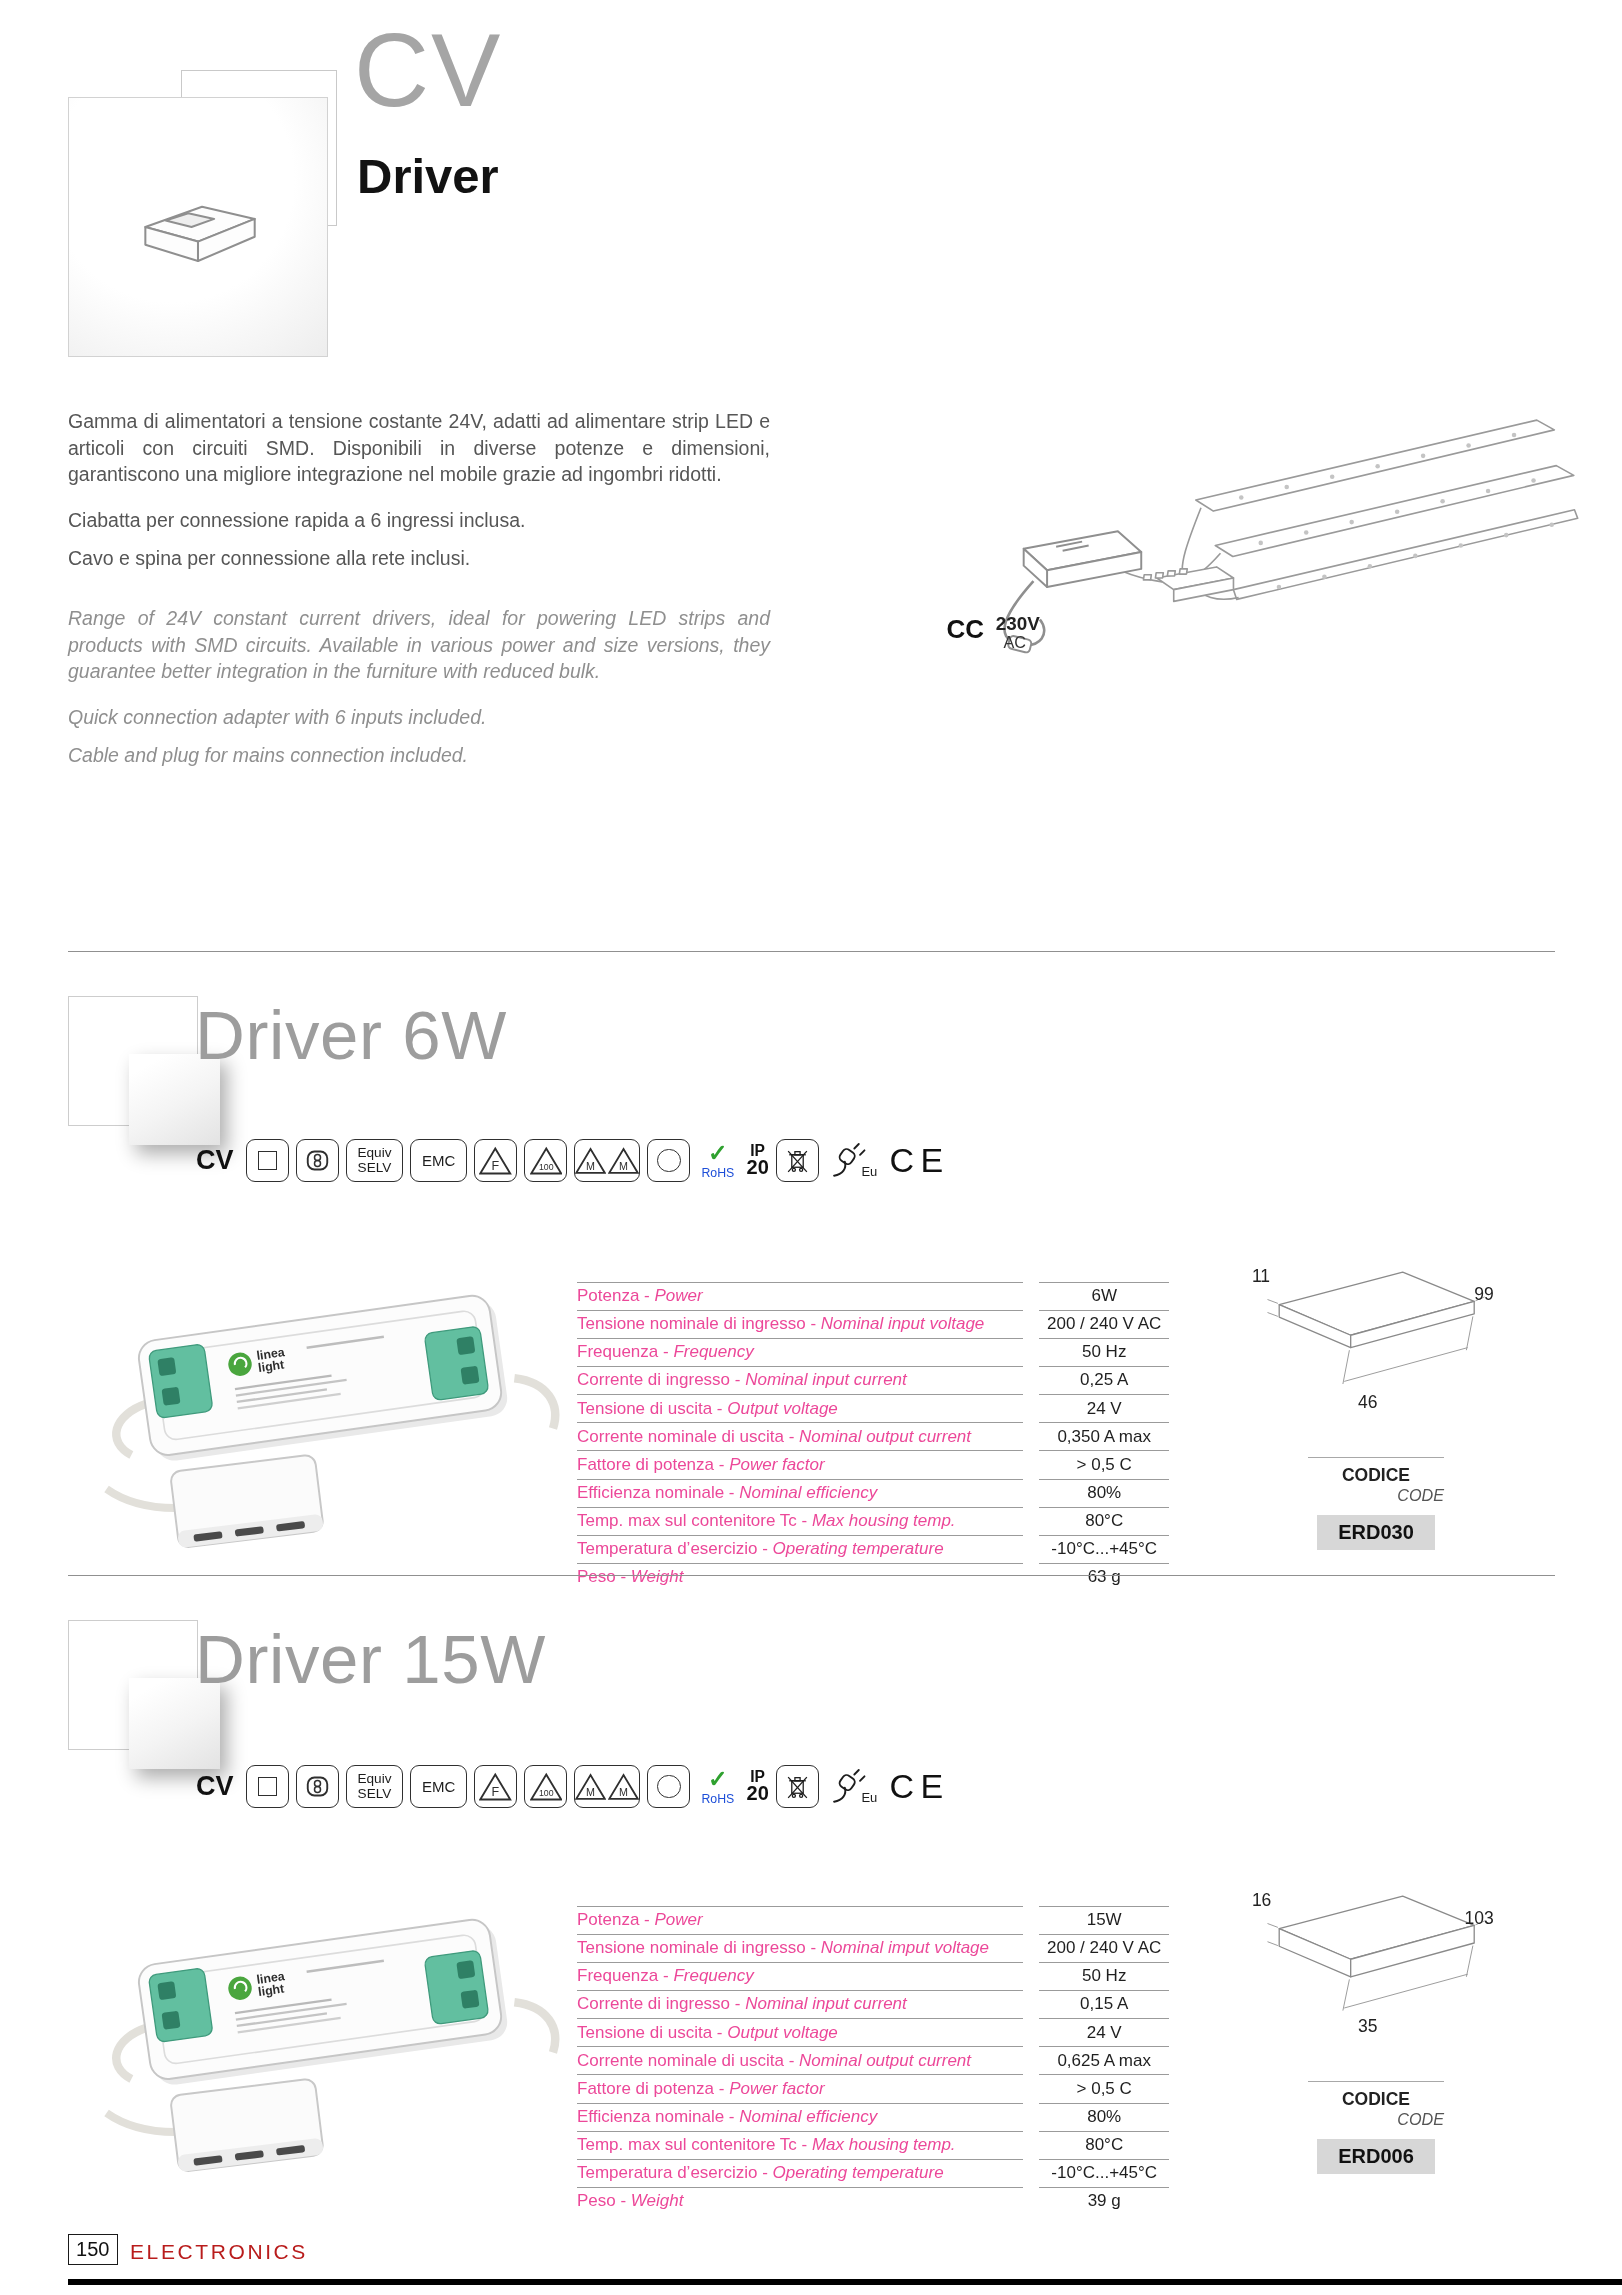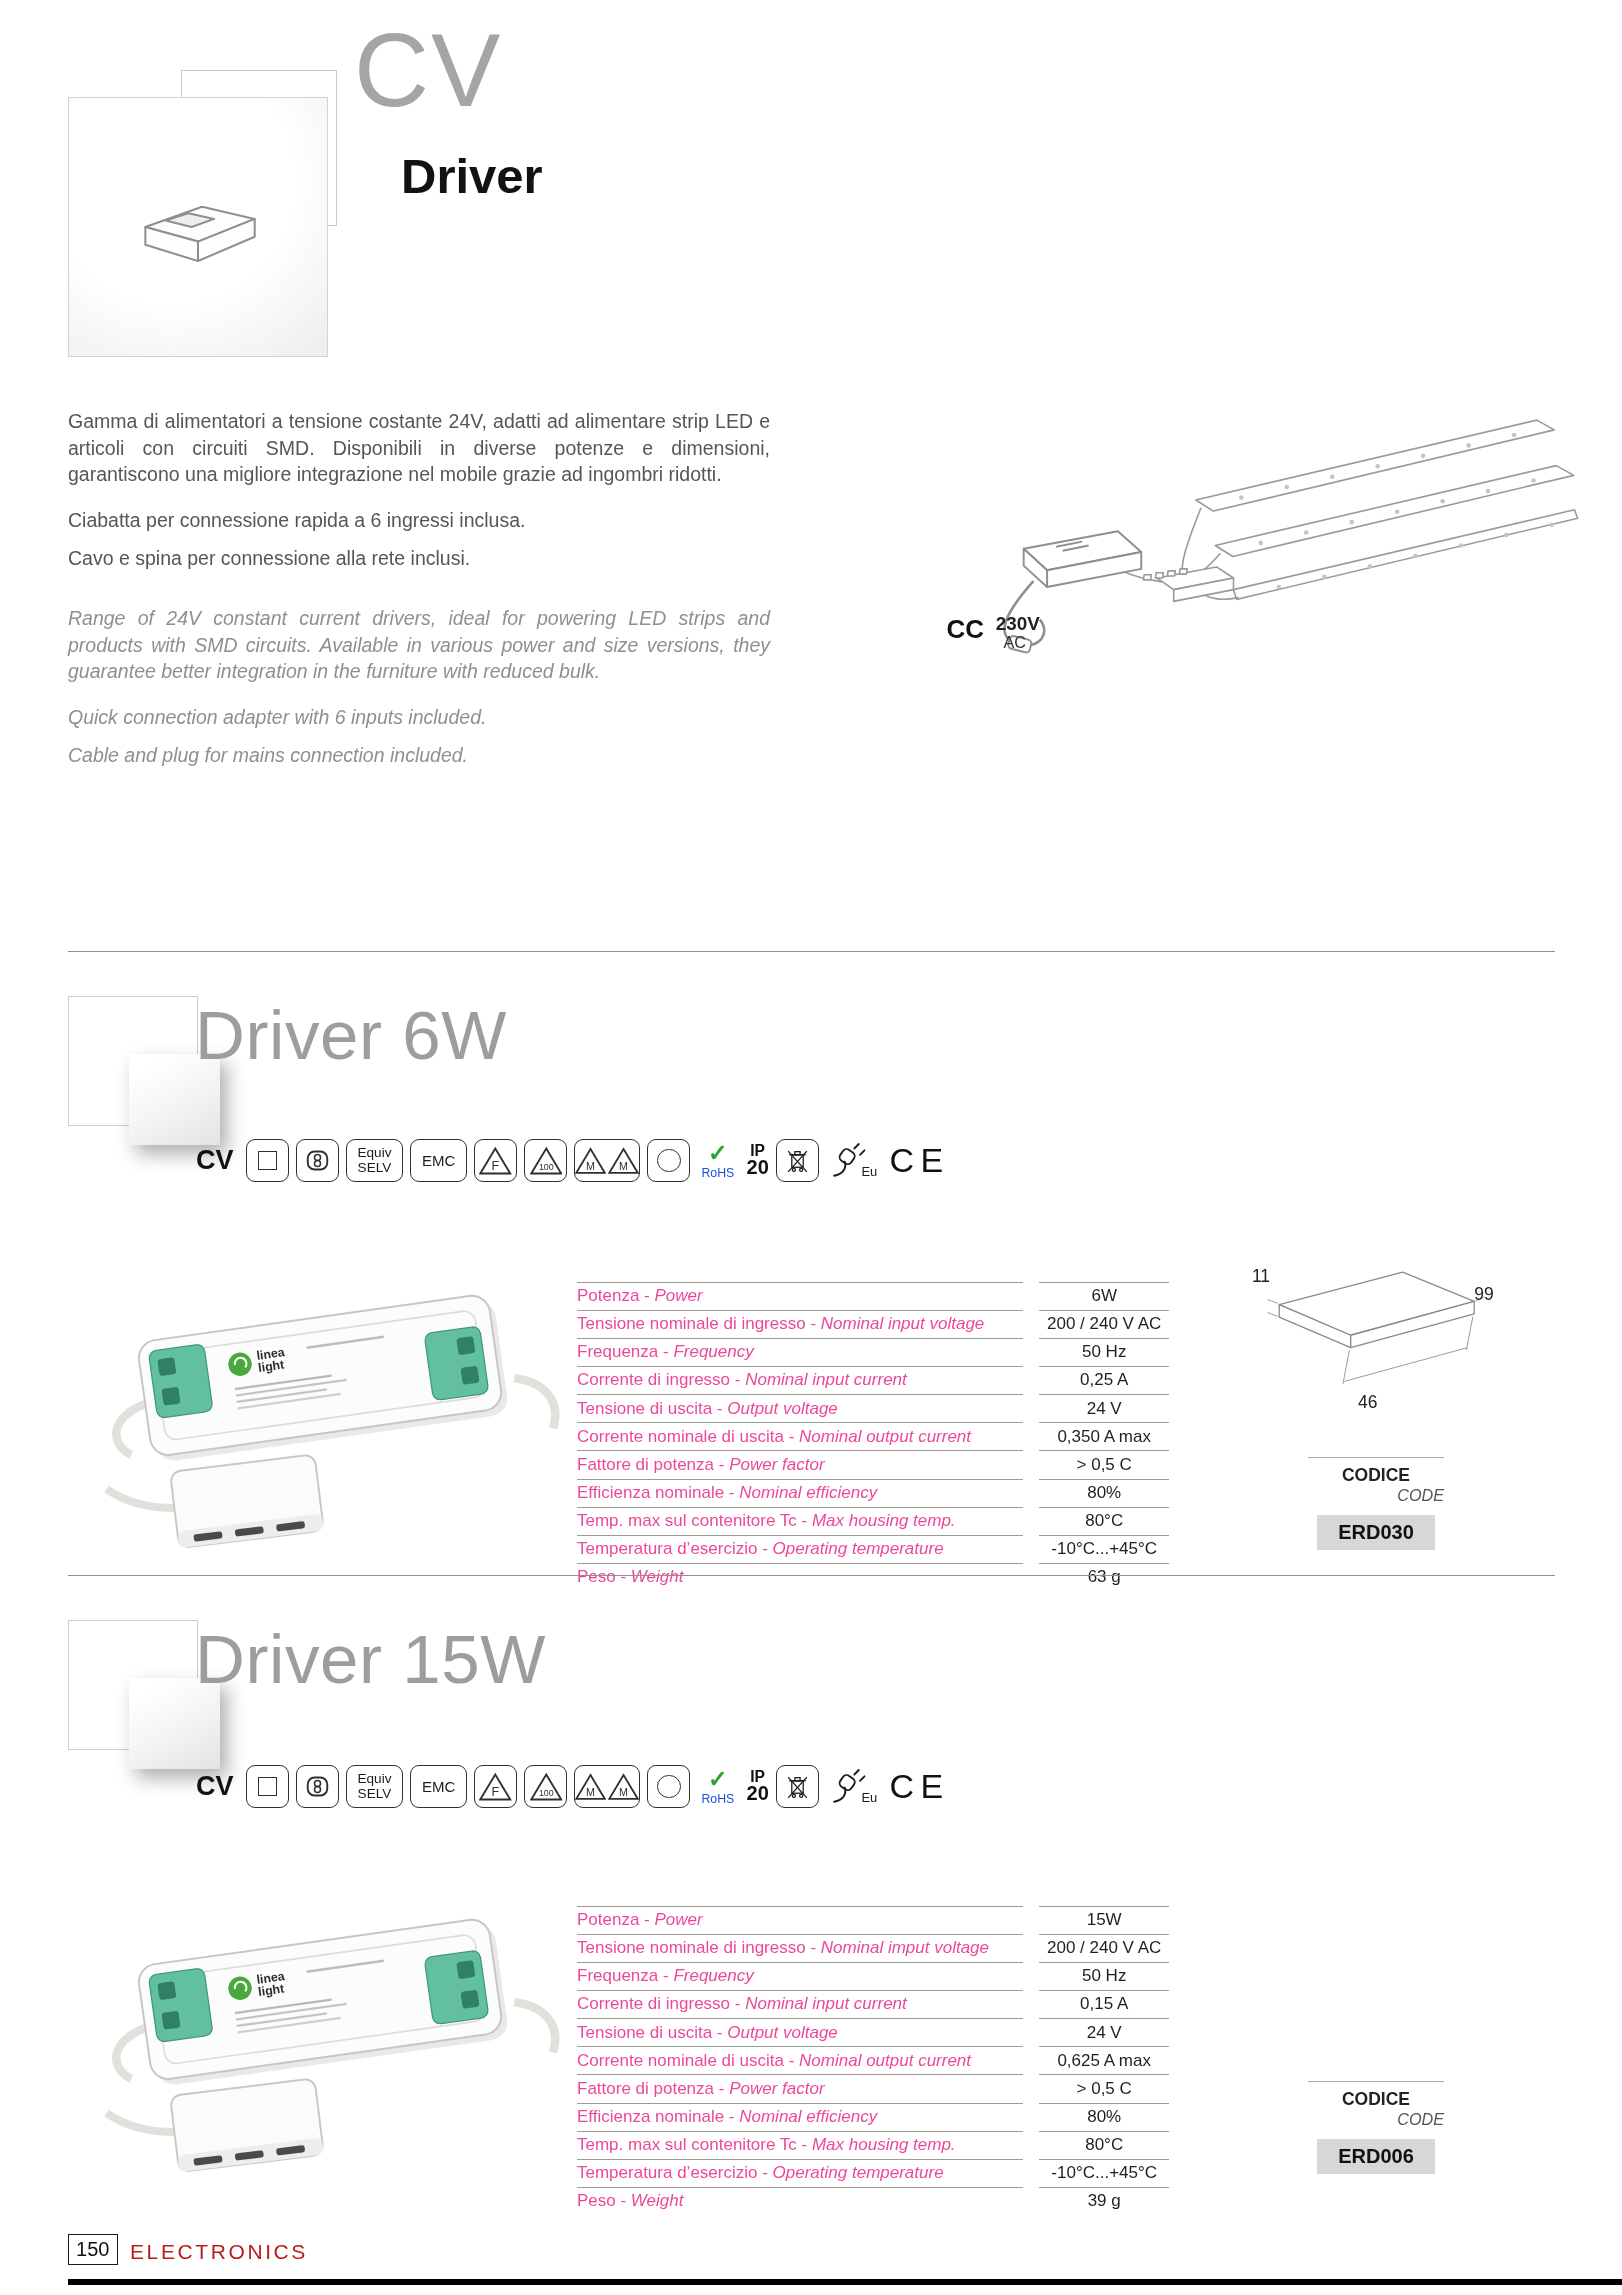--- a/index.html
+++ b/index.html
@@ -7,21 +7,21 @@
   body { font-family:"Liberation Sans", sans-serif; color:#222; }
   .page { position:relative; width:1623px; height:2295px; background:#fff; overflow:hidden; }
   .abs { position:absolute; }
 
   
   .title-frame { left:181px; top:70px; width:156px; height:156px; border:1.3px solid #c9c9c9; z-index:0; }
   .hero-box { left:68px; top:97px; width:260px; height:260px; border:0.6px solid #d2d2d2; z-index:1;
               background: radial-gradient(circle at 40% 32%, #ffffff 52%, #ededed 100%);
               display:flex; align-items:center; justify-content:center; }
   .cv-title { left:354px; top:18px; font-size:104px; line-height:1; color:#a5a5a5; font-weight:400; letter-spacing:1.9px; z-index:2; }
-  .driver-subtitle { left:357px; top:148px; font-size:49px; font-weight:700; color:#121212; z-index:2;margin-left:44px; }
+  .driver-subtitle { left:357px; top:148px; font-size:49px; font-weight:700; color:#121212; z-index:2; }
 
   .intro { left:68px; top:408px; width:702px; }
   .intro p { font-size:19.5px; line-height:1.36; text-align:justify; }
   .intro-it p { color:#565656; margin-bottom:11px; }
   .intro-it p:nth-of-type(1) { margin-bottom:19.5px; }
   .intro-en { margin-top:34px; }
   .intro-en p { color:#8f8f8f; font-style:italic; margin-bottom:11px; }
   .intro-en p:nth-of-type(1) { margin-bottom:19.5px; }
 
   .hero-diagram { left:936px; top:383px; width:643px; height:312px; }
@@ -567,20 +567,40 @@
         <div class="spec-label"><span>Temperatura d’esercizio</span><span> - </span><em>Operating temperature</em></div>
         <div class="spec-value">-10°C...+45°C</div>
       </div>
 
       <div class="spec-row">
         <div class="spec-label"><span>Peso</span><span> - </span><em>Weight</em></div>
         <div class="spec-value">39 g</div>
       </div>
     </div>
 
+  <div class="abs dims" style="top:1878px">
+    <svg viewBox="0 0 380 260">
+      <g fill="#ffffff" stroke="#8a8a8a" stroke-width="2" stroke-linejoin="round">
+        <polygon points="48,78 238,28 348,73 158,125"></polygon>
+        <polygon points="48,78 158,125 158,152 48,105"></polygon>
+        <polygon points="158,125 348,73 348,100 158,152"></polygon>
+      </g>
+      <g stroke="#9a9a9a" stroke-width="1.5">
+        <line x1="46" y1="76" x2="30" y2="70"></line>
+        <line x1="46" y1="104" x2="30" y2="98"></line>
+        <line x1="350" y1="72" x2="364" y2="66"></line>
+        <line x1="156" y1="156" x2="146" y2="204"></line>
+        <line x1="346" y1="104" x2="336" y2="152"></line>
+        <line x1="148" y1="200" x2="338" y2="148"></line>
+      </g>
+    </svg>
+    <span class="dim-label dim-thickness">16</span>
+    <span class="dim-label dim-length">103</span>
+    <span class="dim-label dim-width">35</span>
+  </div>
 
   <div class="abs code-block" style="top:2081px">
     <div class="code-head">CODICE</div>
     <div class="code-head-en">CODE</div>
     <div class="code-badge">ERD006</div>
   </div>
 
   <div class="abs page-box">150</div>
   <div class="abs footer-label">ELECTRONICS</div>
   <div class="abs footer-bar"></div>

